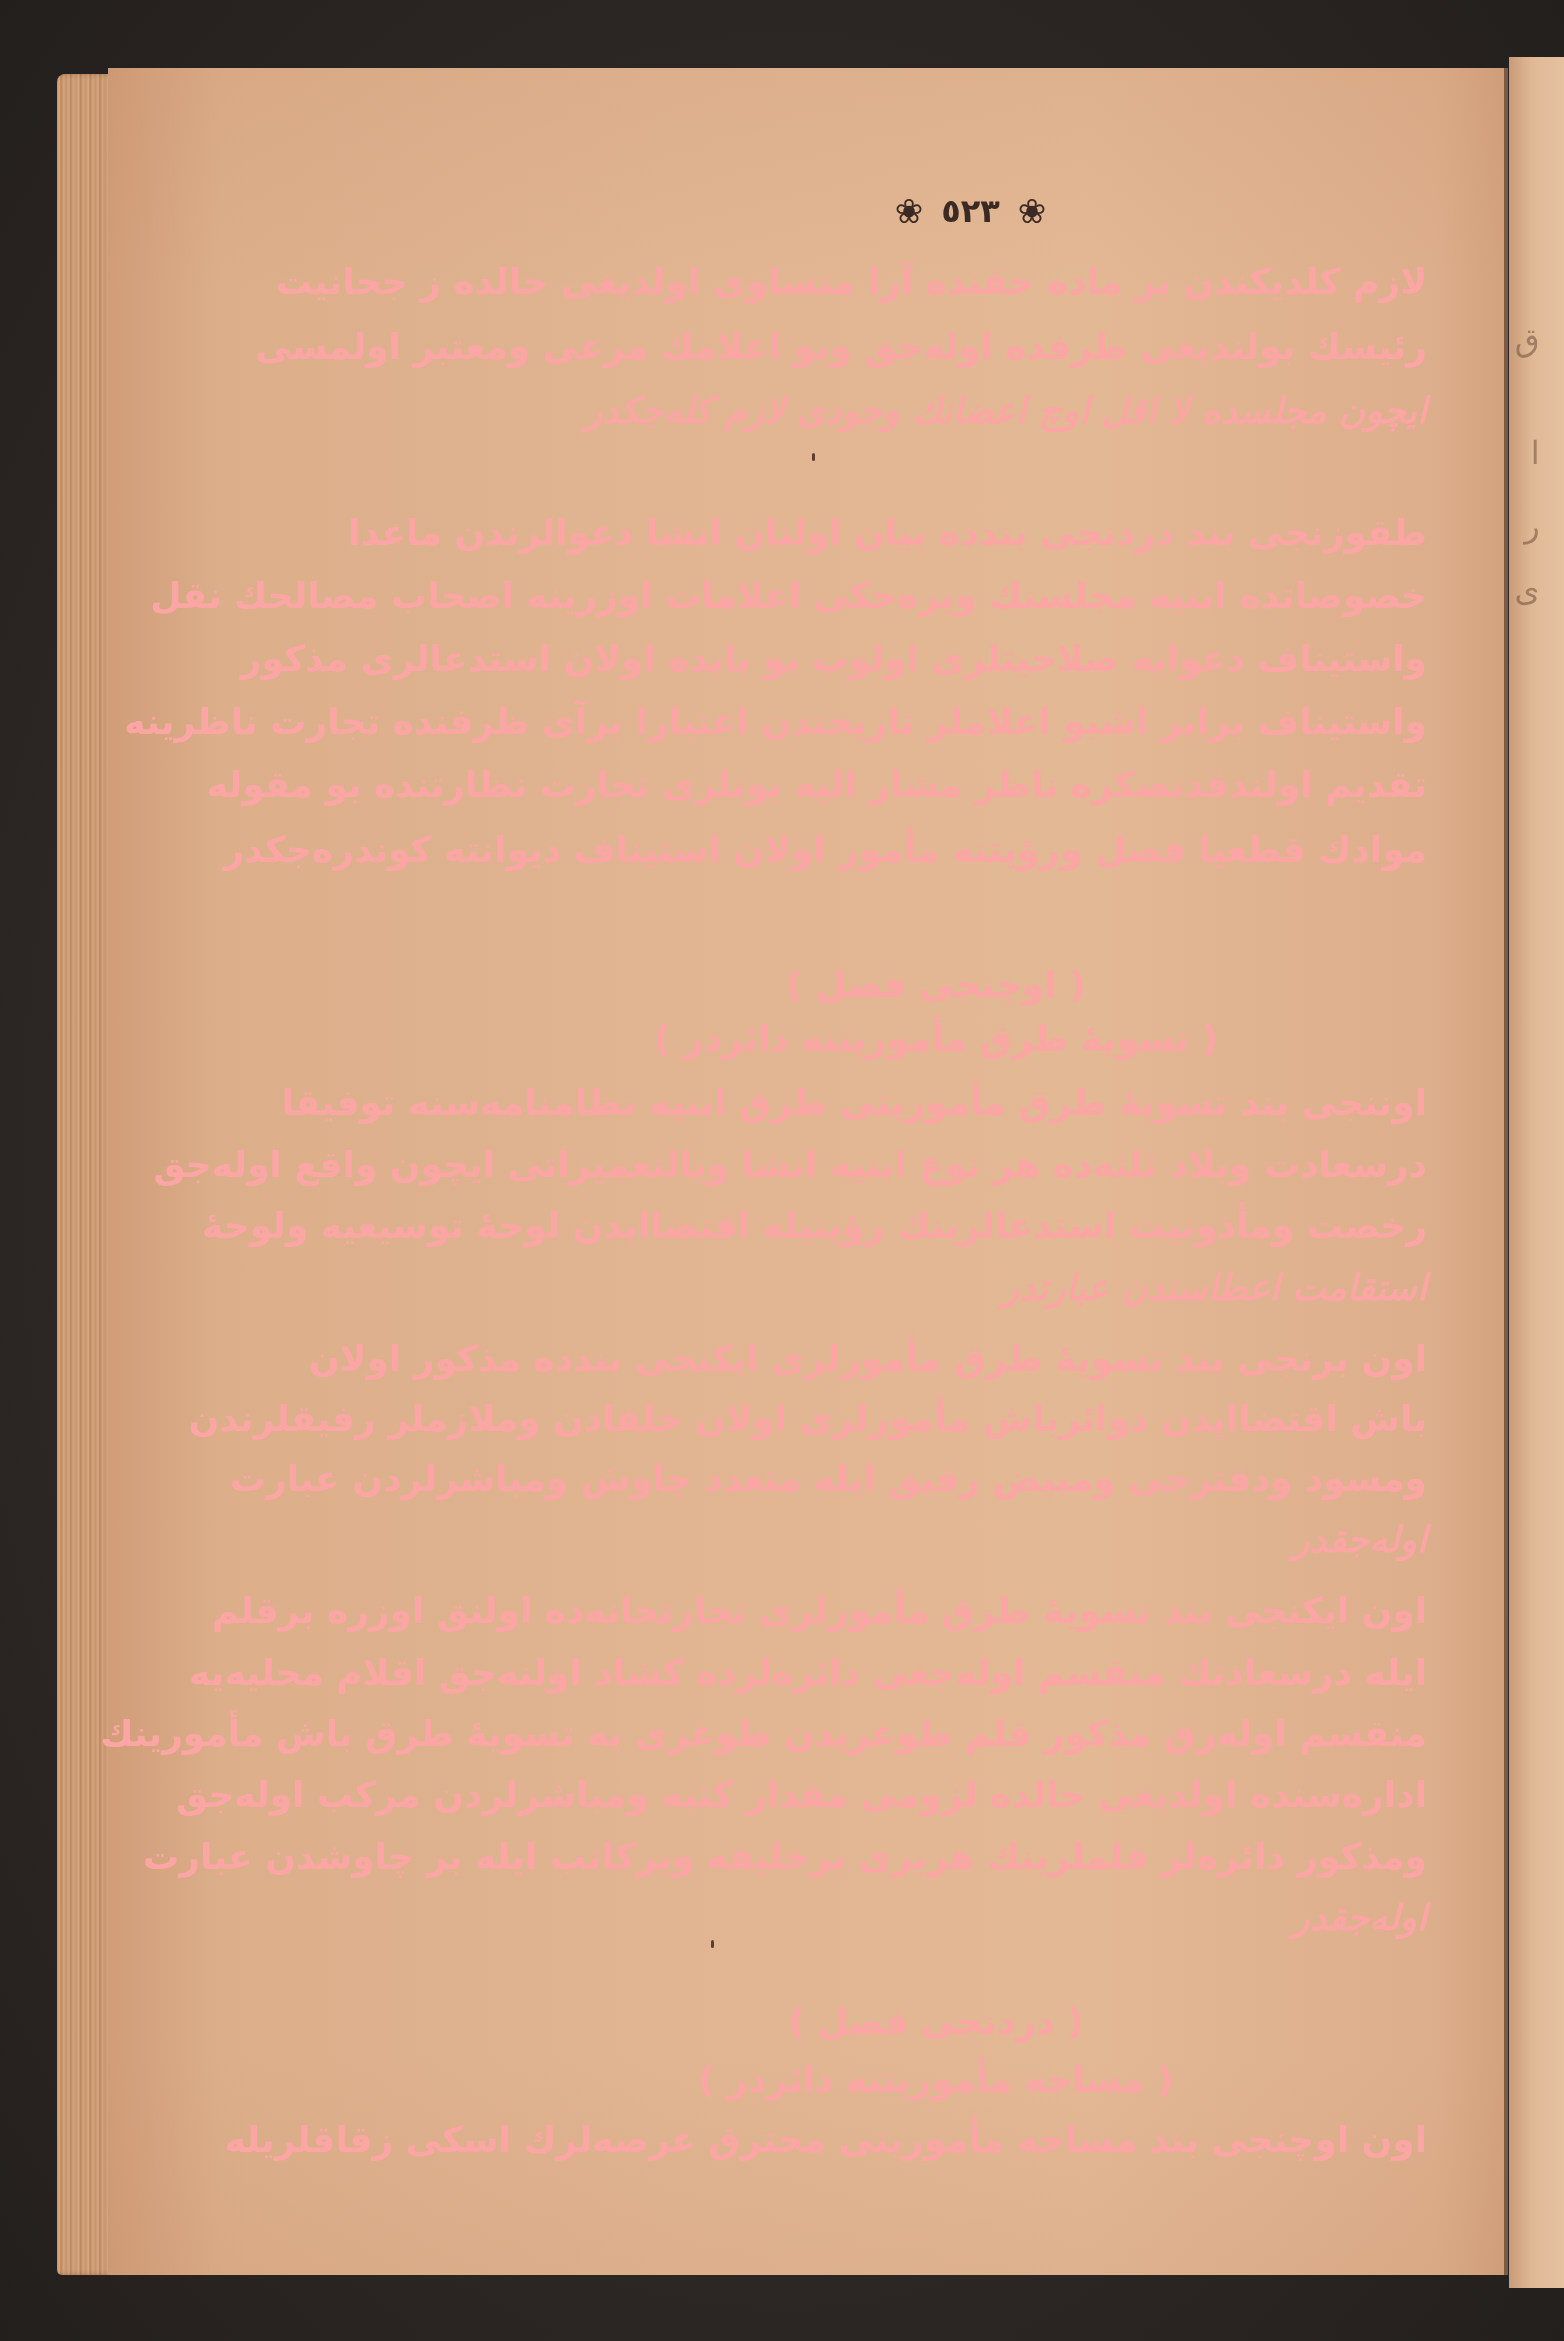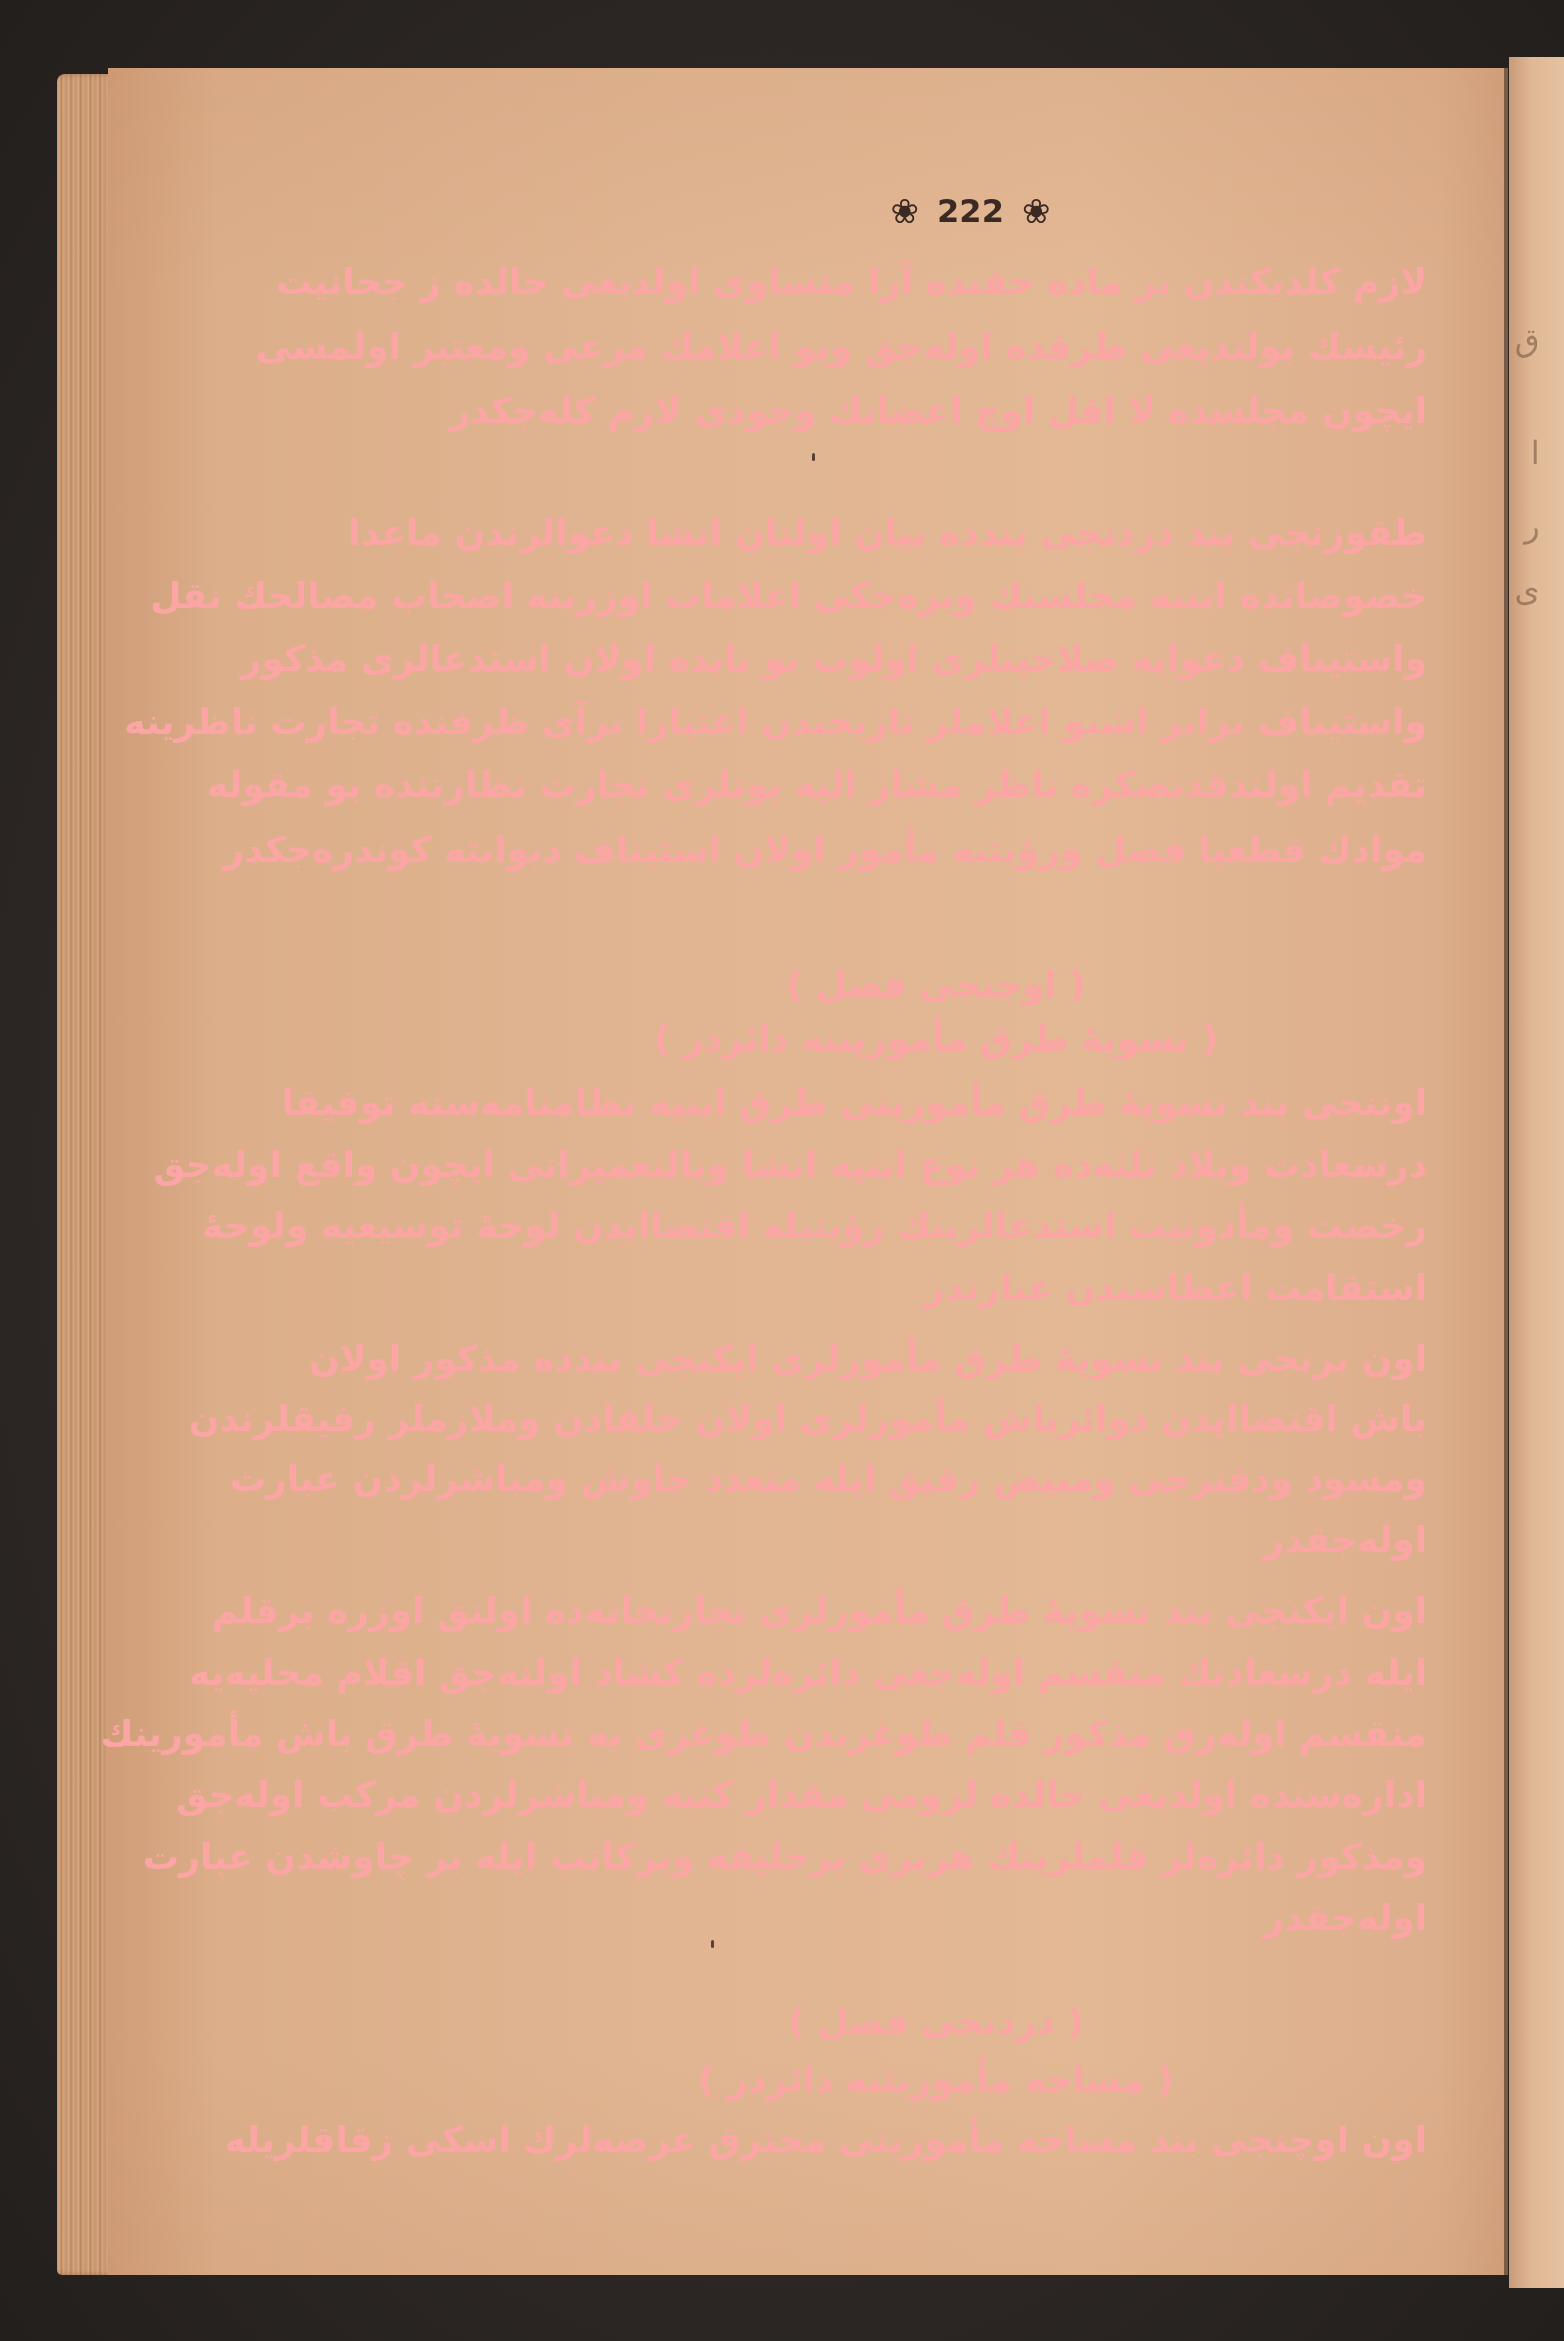--- a/index.html
+++ b/index.html
@@ -37,21 +37,21 @@
   .facing-ghost {
     position: absolute; left: 16px; width: 14.6px; color: rgba(110,80,60,0.55);
     font-size: 32px; line-height: 1; direction: rtl;
   }
   .text-line {
     position: absolute; left: 445px; width: 982px;
     direction: rtl; text-align: justify; text-align-last: justify;
     color: #fca5a5; font-size: 36px; line-height: 49px; white-space: nowrap;
     font-family: "DejaVu Sans", sans-serif; font-weight: bold;
   }
-  .text-line.last { text-align-last: right; }
+  .text-line.last { text-align-last: right; font-style: italic; }
   .text-line.center { text-align: center; text-align-last: center; }
   .page-number {
     position: absolute; left: 849px; top: 186px; width: 243px; height: 49px;
     display: flex; align-items: center; justify-content: center; gap: 18px;
     color: #3b2a24; font-family: "DejaVu Sans", sans-serif; font-weight: bold; font-size: 32px;
   }
   .ornament { font-size: 34px; line-height: 1; }
   .speck { position: absolute; width: 3.2px; height: 8px; background: #5a3f33; border-radius: 1.6px; }
 </style>
 </head>
@@ -63,21 +63,21 @@
 <div class="facing-page">
   <div class="facing-ghost" style="top:267px">ق</div>
   <div class="facing-ghost" style="top:380px">ا</div>
   <div class="facing-ghost" style="top:453px">ر</div>
   <div class="facing-ghost" style="top:517px">ى</div>
 </div>
 <div class="gutter-line"></div>
 
 <div class="page-number">
   <span class="ornament">❀</span>
-  <span>222</span>
+  <span>٥٢٣</span>
   <span class="ornament">❀</span>
 </div>
 
 <div class="text-line" style="top:257px">لازم كلديكندن بر ماده حقنده آرا متساوى اولديغى حالده ز جحانيت</div>
 <div class="text-line" style="top:322px">رئيسك بولنديغى طرفده اوله‌جق وبو اعلامك مرعى ومعتبر اولمسى</div>
 <div class="text-line last" style="top:386px">ايچون مجلسده لا اقل اوچ اعضانك وجودى لازم كله‌جكدر</div>
 
 <div class="text-line" style="top:508px">طقوزنجى بند   دردنجى بندده بيان اولنان انشا دعوالرندن ماعدا</div>
 <div class="text-line" style="top:571px">خصوصاتده ابنيه مجلسنك ويره‌جكى اعلامات اوزرينه اصحاب مصالحك نقل</div>
 <div class="text-line" style="top:634px">واستيناف دعوايه صلاحيتلرى اولوب بو بابده اولان استدعالرى مذكور</div>

